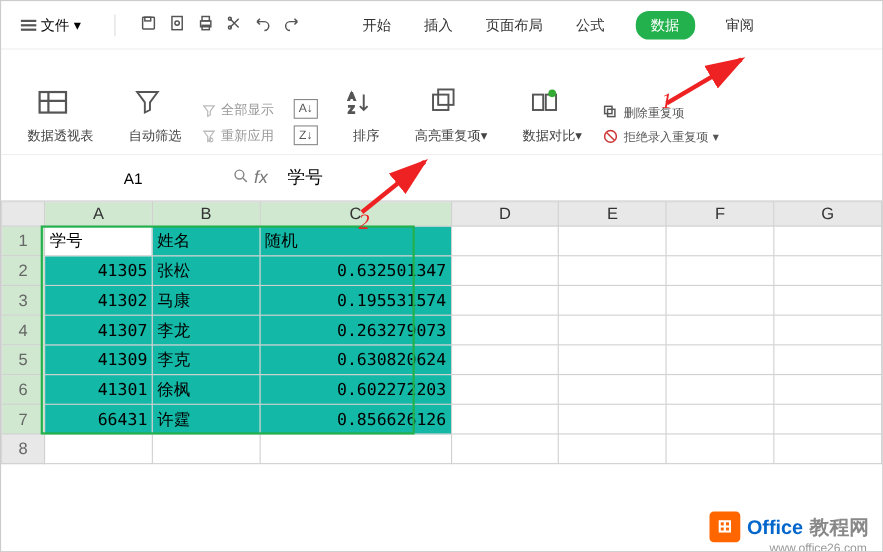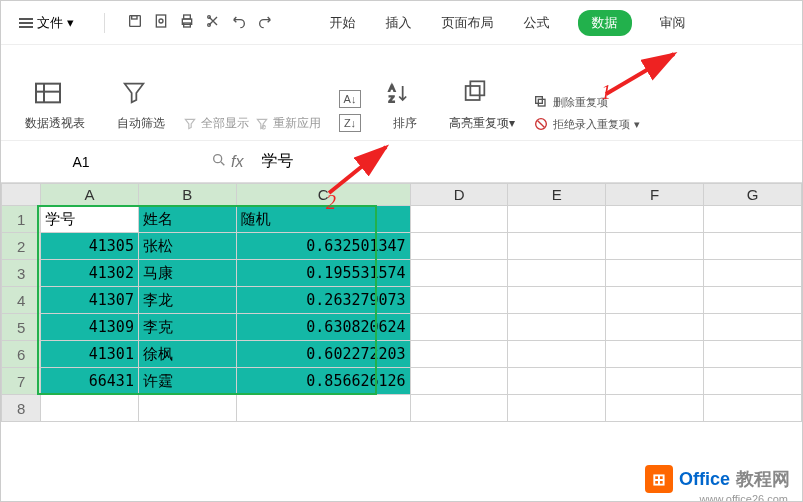--- a/index.html
+++ b/index.html
@@ -15,29 +15,29 @@
     .toolbar-small-icons svg { width: 16px; height: 16px; }
     .tabs { display: flex; gap: 26px; margin-left: 39px; align-items: center; }
     .tab { color: #333; cursor: pointer; padding: 4px 2px; }
     .tab.active { background: #22b14c; color: #fff; border-radius: 12px; padding: 4px 14px; }
     
     
     .ribbon { display: flex; align-items: flex-end; padding: 8px 10px; gap: 18px; height: 96px; border-bottom: 1px solid #eee; position: relative; }
     .ribbon-group { display: flex; flex-direction: column; align-items: center; gap: 4px; color: #555; }
     .ribbon-icon { width: 36px; height: 36px; display: flex; align-items: center; justify-content: center; }
     .ribbon-label { font-size: 12px; color: #444; margin-left: 14px; }
-    .ribbon-stack { display: flex; flex-direction: row; gap: 6px; font-size: 12px; color: #999; }
+    .ribbon-stack { display: flex; flex-direction: column; gap: 6px; font-size: 12px; color: #999; }
     .ribbon-stack-item { display: flex; align-items: center; gap: 4px; }
     .sort-icon-ab { width: 22px; height: 18px; font-size: 11px; border: 1px solid #888; display: flex; align-items: center; justify-content: center; color: #555; }
     .ribbon-right { display: flex; flex-direction: column; gap: 6px; }
     .ribbon-right-item { display: flex; align-items: center; gap: 4px; font-size: 11px; color: #555; }
     
     
     .formula-bar { display: flex; align-items: center; height: 42px; border-bottom: 1px solid #ddd; }
-    .name-box { width: 200px; padding: 0 30px; display: flex; justify-content: flex-start; }
+    .name-box { width: 200px; padding: 0 30px; display: flex; justify-content: flex-end; }
     .name-input { border: none; text-align: center; font-size: 14px; width: 100px; outline: none; }
     .fx-area { display: flex; align-items: center; gap: 4px; padding: 0 10px; color: #777; text-align: right; }
     .formula-input { border: none; font-size: 16px; padding: 0 8px; outline: none; width: 300px; }
     
     
     .grid { position: relative; }
     table { border-collapse: collapse; width: 100%; table-layout: fixed; }
     th, td { border: 1px solid #d0d0d0; font-size: 15px; font-weight: normal; }
     .row-header-col { width: 36px; }
     th.col-header { background: #e8e8e8; text-align: center; height: 22px; color: #333; }
@@ -163,20 +163,30 @@
     <div class="ribbon-label">排序</div>
   </div>
   <div class="ribbon-group">
     <div class="ribbon-icon">
         <svg width="28" height="28" viewBox="0 0 24 24" fill="none" stroke="#555" stroke-width="1.5">
           <rect x="4" y="6" width="12" height="12"></rect>
           <rect x="8" y="2" width="12" height="12"></rect>
         </svg>
       </div>
     <div class="ribbon-label"><span>高亮重复项</span><span>▾</span></div>
+  </div>
+  <div class="ribbon-group">
+    <div class="ribbon-icon">
+        <svg width="28" height="28" viewBox="0 0 24 24" fill="none" stroke="#555" stroke-width="1.5">
+          <rect x="3" y="6" width="8" height="12"></rect>
+          <rect x="13" y="6" width="8" height="12"></rect>
+          <circle cx="18" cy="5" r="3" fill="#3a3" stroke="none"></circle>
+        </svg>
+      </div>
+    <div class="ribbon-label"><span>数据对比</span><span>▾</span></div>
   </div>
   <div class="ribbon-right">
     <div class="ribbon-right-item">
       <svg width="16" height="16" viewBox="0 0 24 24" fill="none" stroke="#555" stroke-width="2">
           <rect x="4" y="4" width="10" height="10"></rect>
           <rect x="8" y="8" width="10" height="10"></rect>
         </svg>
       <span>删除重复项</span>
     </div>
     <div class="ribbon-right-item">

